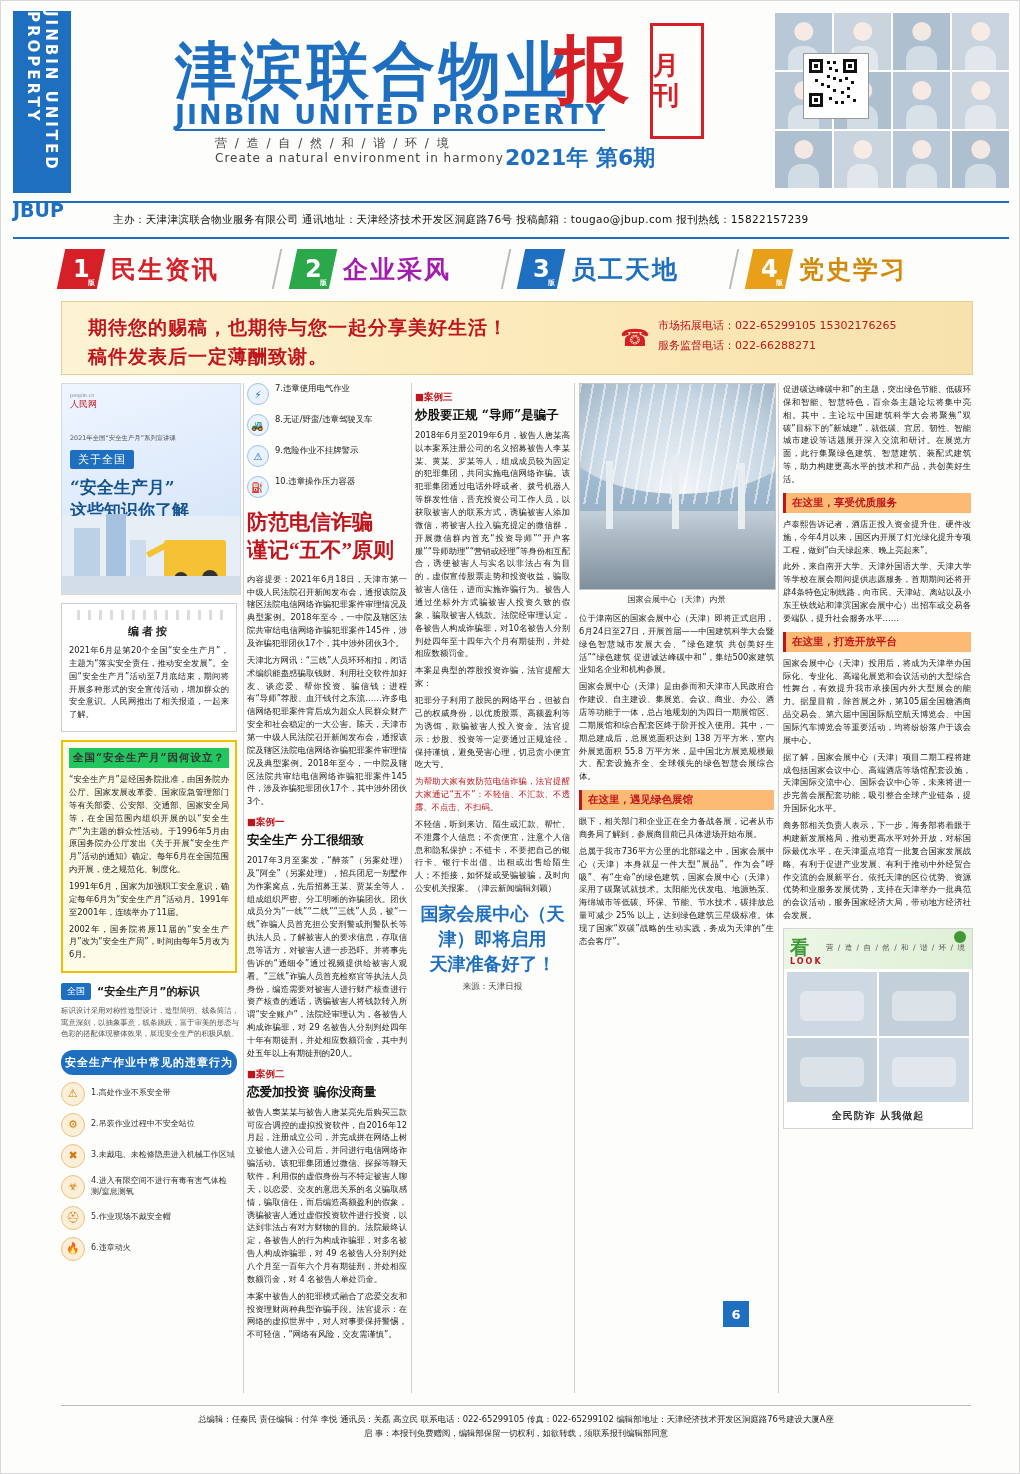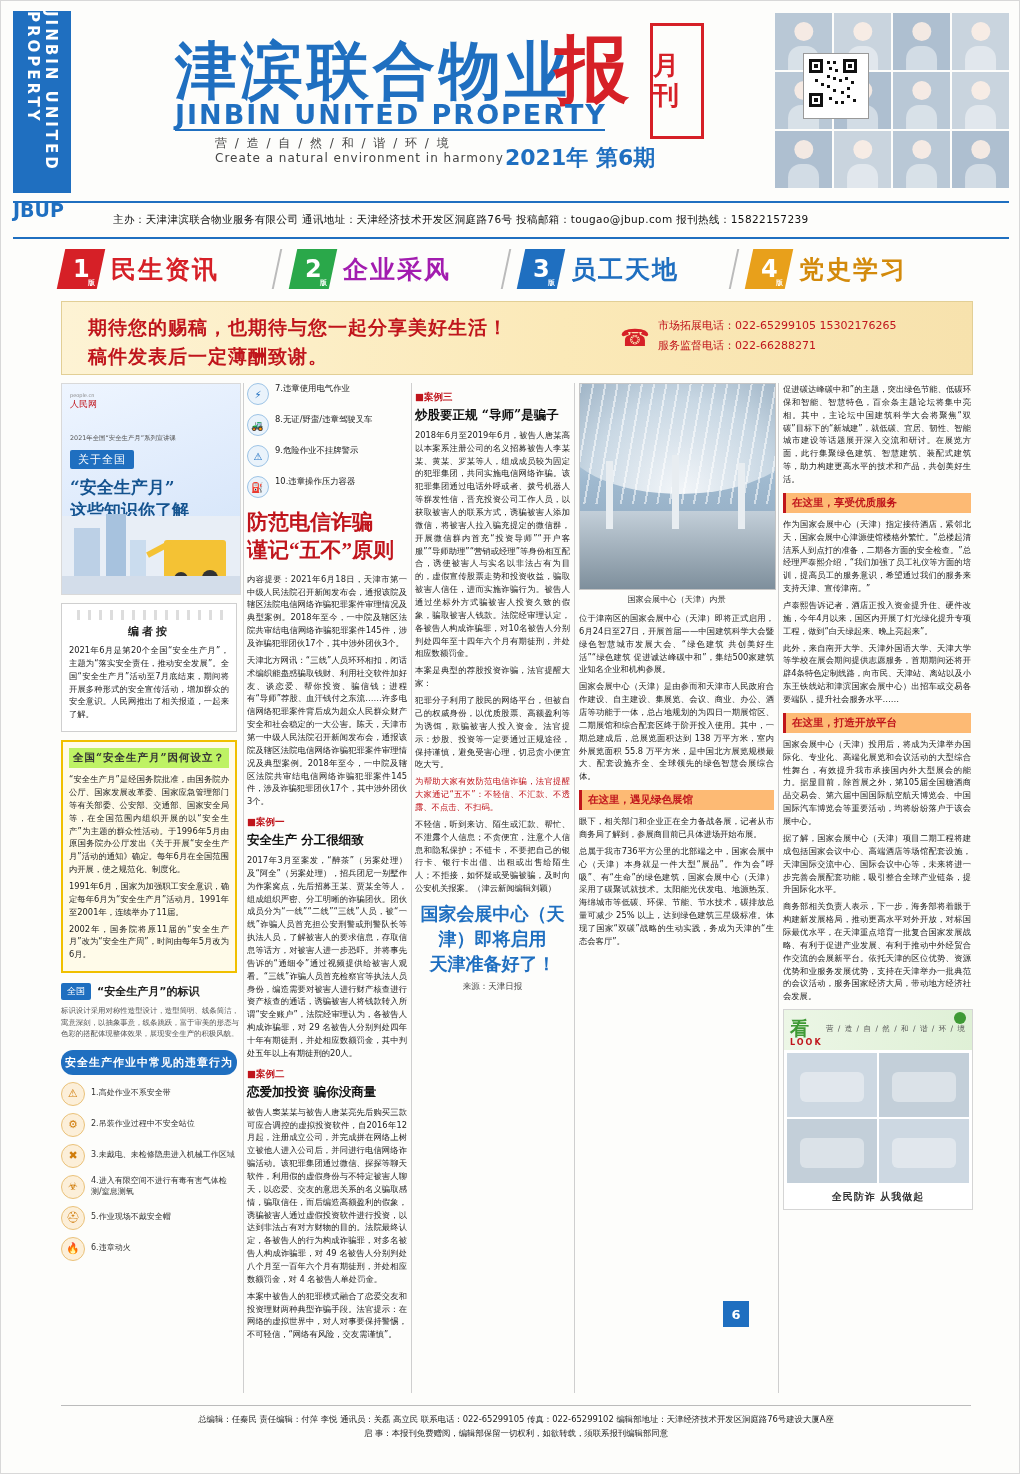--- a/index.html
+++ b/index.html
@@ -163,21 +163,21 @@
   .notebox{
     margin-top:8px;width:176px;border:1px solid #cfcfcf;background:#fff;padding:6px 7px;box-sizing:border-box;
   }
   .notebox h4{margin:0 0 5px 0;font-size:11px;text-align:center;color:#222;letter-spacing:3px;
     font-family:"DejaVu Serif","Liberation Serif",serif;}
   .holes{height:10px;background:repeating-linear-gradient(90deg,#fff 0 8px,#ddd 8px 11px);margin-bottom:4px;}
   .yellowbox{
     margin-top:8px;width:176px;border:2px solid #f0c000;background:#fffbe9;box-sizing:border-box;padding:6px;
   }
   .yellowbox .hd{
-    background:#bef264;color:#333;font-size:10.5px;font-weight:bold;text-align:center;padding:3px 0;letter-spacing:1px;
+    background:#22c55e;color:#333;font-size:10.5px;font-weight:bold;text-align:center;padding:3px 0;letter-spacing:1px;
     font-family:"DejaVu Serif","Liberation Serif",serif;
   }
   .badge-title{
     margin-top:10px;width:176px;display:flex;align-items:center;gap:6px;
   }
   .badge-title .tagb{background:#1f6fc0;color:#fff;font-size:9px;padding:2px 6px;border-radius:2px;}
   .badge-title .t{font-size:11px;font-weight:bold;color:#222;}
   .logo-card{
     margin-top:6px;width:176px;height:120px;border:1px solid #e0e0e0;background:#fff;
     display:flex;flex-direction:column;align-items:center;justify-content:center;gap:4px;
@@ -526,21 +526,20 @@
       <p>位于津南区的国家会展中心（天津）即将正式启用，6月24日至27日，开展首届——中国建筑科学大会暨绿色智慧城市发展大会、“绿色建筑 共创美好生活”“绿色建筑 促进诚达峰碳中和”，集结500家建筑业知名企业和机构参展。</p>
       <p>国家会展中心（天津）是由参而和天津市人民政府合作建设、自主建设、集展览、会议、商业、办公、酒店等功能于一体，总占地规划的为四日一期展馆区、二期展馆和综合配套区终于阶开投入使用。其中，一期总建成后，总展览面积达到 138 万平方米，室内外展览面积 55.8 万平方米，是中国北方展览规模最大、配套设施齐全、全球领先的绿色智慧会展综合体。</p>
       <div class="sub-red">在这里，遇见绿色展馆</div>
       <p>眼下，相关部门和企业正在全力备战各展，记者从市商务局了解到，参展商目前已具体进场开始布展。</p>
       <p>总属于我市736平方公里的北部端之中，国家会展中心（天津）本身就是一件大型“展品”。作为会“呼吸”、有“生命”的绿色建筑，国家会展中心（天津）采用了碳聚试就技术。太阳能光伏发电、地源热泵、海绵城市等低碳、环保、节能、节水技术，碳排放总量可减少 25% 以上，达到绿色建筑三星级标准。体现了国家“双碳”战略的生动实践，务成为天津的“生态会客厅”。</p>
     </div>
 
     <div class="col c5">
       <p>促进碳达峰碳中和”的主题，突出绿色节能、低碳环保和智能、智慧特色，百余条主题论坛将集中亮相。其中，主论坛中国建筑科学大会将聚焦“双碳”目标下的“新城建”，就低碳、宜居、韧性、智能城市建设等话题展开深入交流和研讨。在展览方面，此行集聚绿色建筑、智慧建筑、装配式建筑等，助力构建更高水平的技术和产品，共创美好生活。</p>
       <div class="sub-red">在这里，享受优质服务</div>
-      <p>作为国家会展中心（天津）指定接待酒店，紧邻北天，国家会展中心津源使馆楼格外繁忙。“总楼起清洁系人到点打的准备，二期各方面的安全检查。”总经理严泰熙介绍，“我们加强了员工礼仪等方面的培训，提高员工的服务意识，希望通过我们的服务来支持天津、宣传津南。”</p>
       <p>卢泰熙告诉记者，酒店正投入资金提升住、硬件改施，今年4月以来，国区内开展了灯光绿化提升专项工程，做到“白天绿起来、晚上亮起来”。</p>
       <p>此外，来自南开大学、天津外国语大学、天津大学等学校在展会期间提供志愿服务，首期期间还将开辟4条特色定制线路，向市民、天津站、离站以及小东王铁线站和津滨国家会展中心）出招车或交易各要端队，提升社会服务水平……</p>
       <div class="sub-red">在这里，打造开放平台</div>
       <p>国家会展中心（天津）投用后，将成为天津举办国际化、专业化、高端化展览和会议活动的大型综合性舞台，有效提升我市承接国内外大型展会的能力。据显目前，除首展之外，第105届全国糖酒商品交易会、第六届中国国际航空航天博览会、中国国际汽车博览会等重要活动，均将纷纷落户于该会展中心。</p>
       <p>据了解，国家会展中心（天津）项目二期工程将建成包括国家会议中心、高端酒店等场馆配套设施，天津国际交流中心、国际会议中心等，未来将进一步完善会展配套功能，吸引整合全球产业链条，提升国际化水平。</p>
       <p>商务部相关负责人表示，下一步，海务部将着眼于构建新发展格局，推动更高水平对外开放，对标国际最优水平，在天津重点培育一批复合国家发展战略、有利于促进产业发展、有利于推动中外经贸合作交流的会展新平台。依托天津的区位优势、资源优势和业服务发展优势，支持在天津举办一批典范的会议活动，服务国家经济大局，带动地方经济社会发展。</p>
 
       <div class="look">
         <div class="hd">
           <div class="cn">看</div>

